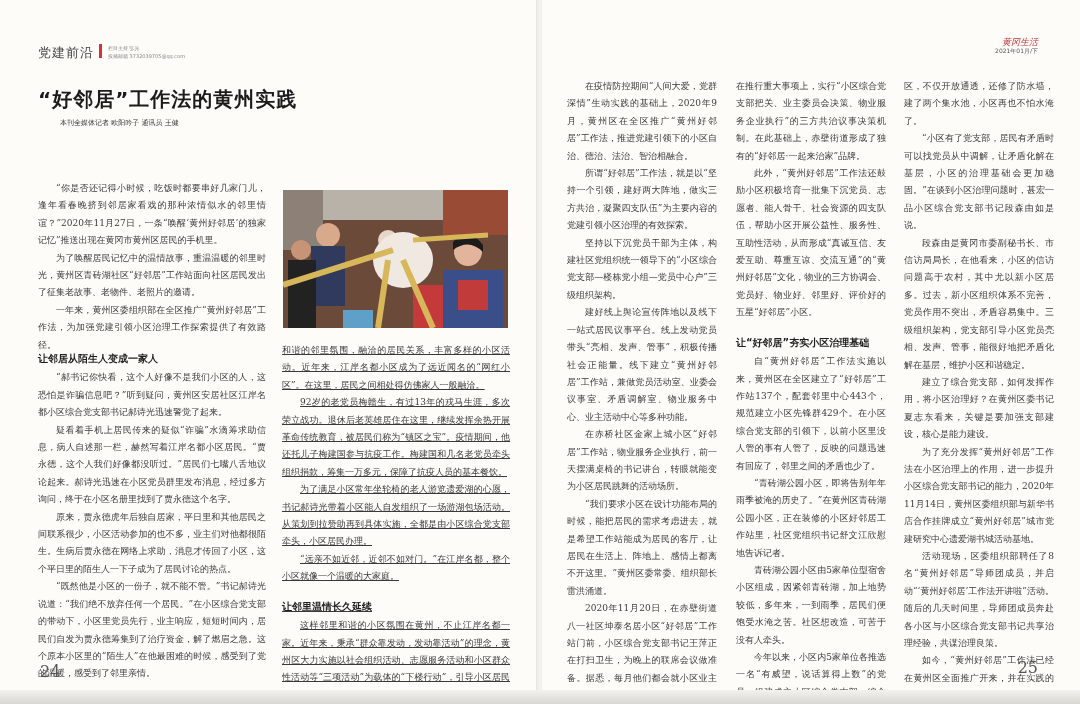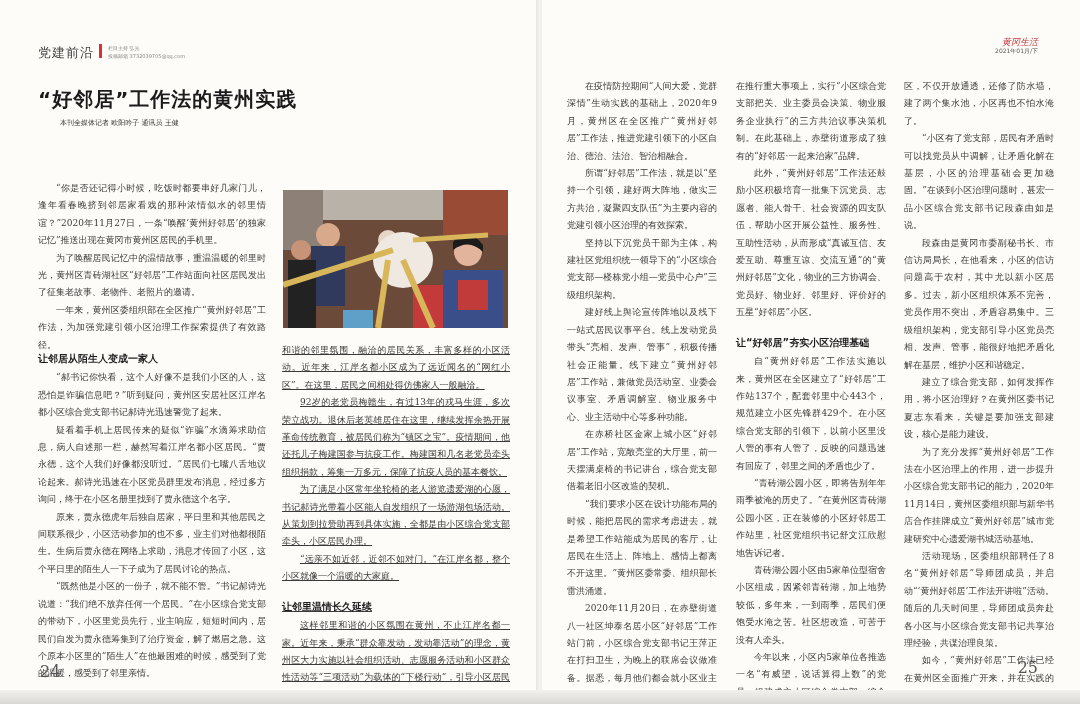--- a/index.html
+++ b/index.html
@@ -96,21 +96,21 @@
 
 <div class="page right">
   <div class="mag-logo">黄冈生活</div>
   <div class="mag-issue">2021年01月/下</div>
 
   <div class="col" style="left:25px;top:78px;width:150px;">
     <p>在疫情防控期间“人间大爱，党群深情”生动实践的基础上，2020年9月，黄州区在全区推广“黄州好邻居”工作法，推进党建引领下的小区自治、德治、法治、智治相融合。</p>
     <p>所谓“好邻居”工作法，就是以“坚持一个引领，建好两大阵地，做实三方共治，凝聚四支队伍”为主要内容的党建引领小区治理的有效探索。</p>
     <p>坚持以下沉党员干部为主体，构建社区党组织统一领导下的“小区综合党支部—楼栋党小组—党员中心户”三级组织架构。</p>
     <p>建好线上舆论宣传阵地以及线下一站式居民议事平台。线上发动党员带头“亮相、发声、管事”，积极传播社会正能量。线下建立“黄州好邻居”工作站，兼做党员活动室、业委会议事室、矛盾调解室、物业服务中心、业主活动中心等多种功能。</p>
-    <p>在赤桥社区金家上城小区“好邻居”工作站，宽敞亮堂的大厅里，前一天摆满桌椅的书记讲台，综合党支部借着老旧小区改造的契机。</p>
+    <p>在赤桥社区金家上城小区“好邻居”工作站，物业服务企业执行，前一天摆满桌椅的书记讲台，转眼就能变为小区居民跳舞的活动场所。</p>
     <p>“我们要求小区在设计功能布局的时候，能把居民的需求考虑进去，就是希望工作站能成为居民的客厅，让居民在生活上、阵地上、感情上都离不开这里。”黄州区委常委、组织部长雷洪涌道。</p>
     <p>2020年11月20日，在赤壁街道八一社区坤泰名居小区“好邻居”工作站门前，小区综合党支部书记王萍正在打扫卫生，为晚上的联席会议做准备。据悉，每月他们都会就小区业主的诉求召开一次党支部、业委会、物业的三方协调会。</p>
 
   </div>
 
   <div class="col" style="left:194px;top:78px;width:150px;">
     <p class="noind">在推行重大事项上，实行“小区综合党支部把关、业主委员会决策、物业服务企业执行”的三方共治议事决策机制。在此基础上，赤壁街道形成了独有的“好邻居·一起来治家”品牌。</p>
     <p>此外，“黄州好邻居”工作法还鼓励小区积极培育一批集下沉党员、志愿者、能人骨干、社会资源的四支队伍，帮助小区开展公益性、服务性、互助性活动，从而形成“真诚互信、友爱互助、尊重互谅、交流互通”的“黄州好邻居”文化，物业的三方协调会、党员好、物业好、邻里好、评价好的五星“好邻居”小区。</p>
     <h3>让“好邻居”夯实小区治理基础</h3>
     <p>自“黄州好邻居”工作法实施以来，黄州区在全区建立了“好邻居”工作站137个，配套邻里中心443个，规范建立小区先锋群429个。在小区综合党支部的引领下，以前小区里没人管的事有人管了，反映的问题迅速有回应了，邻里之间的矛盾也少了。</p>

